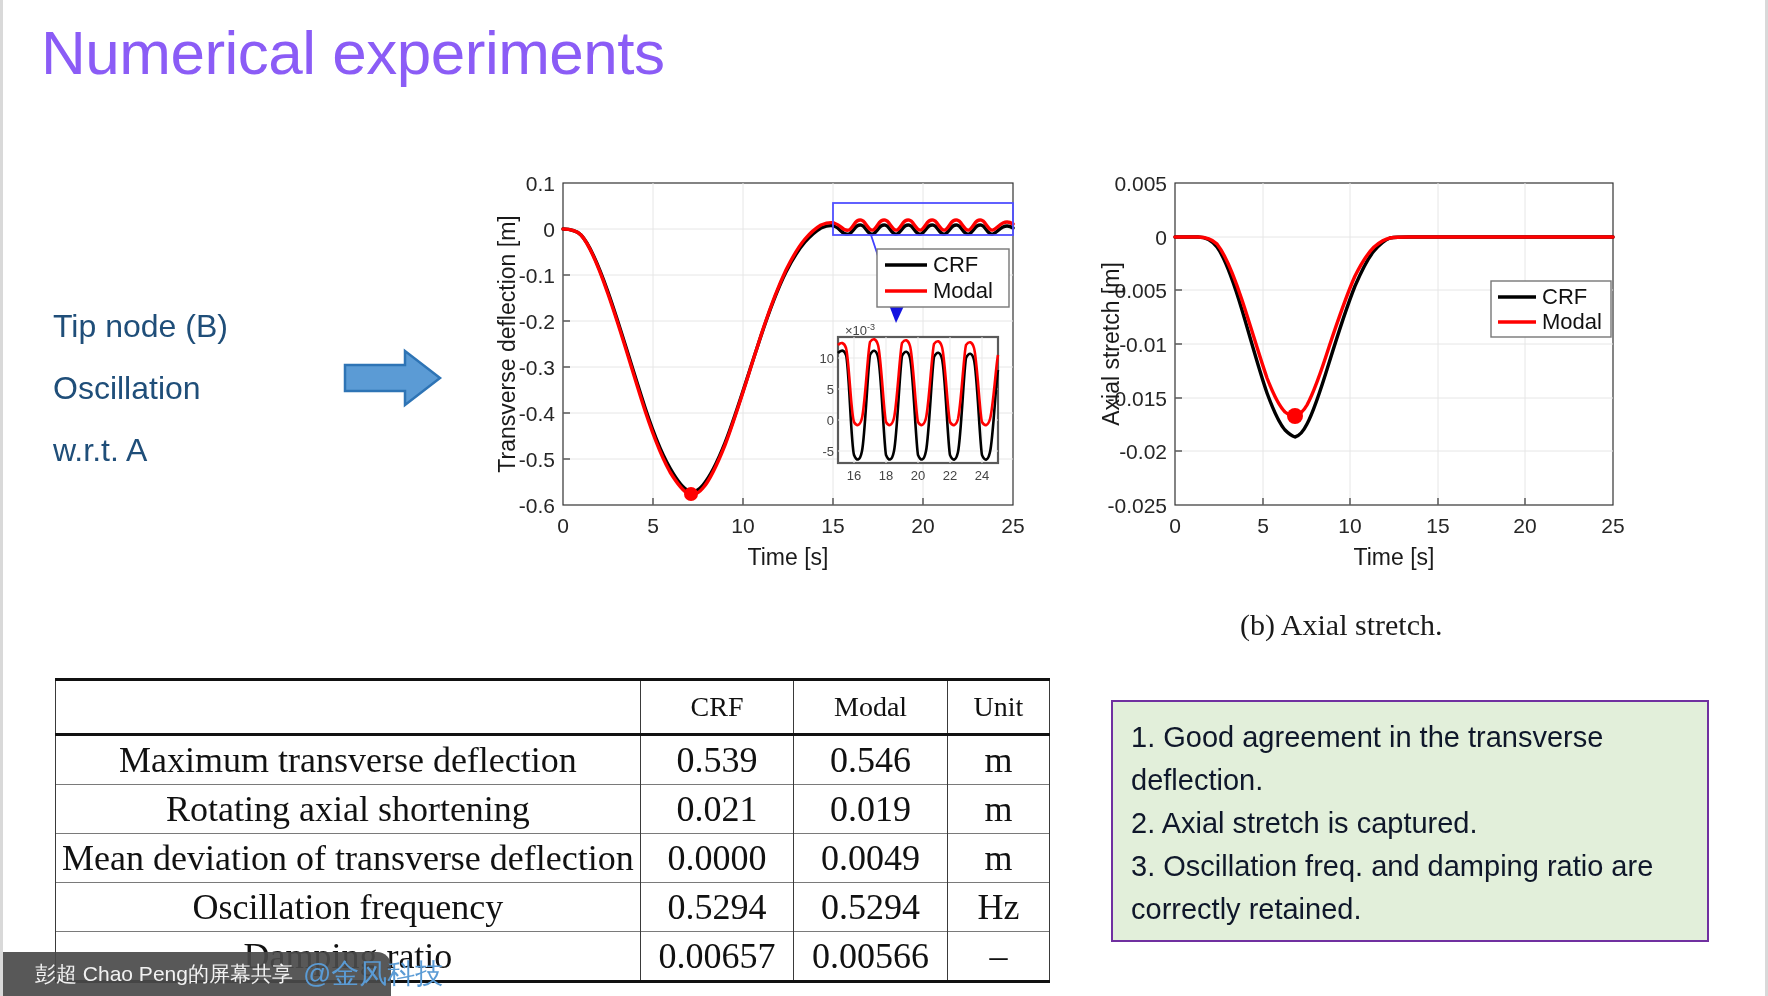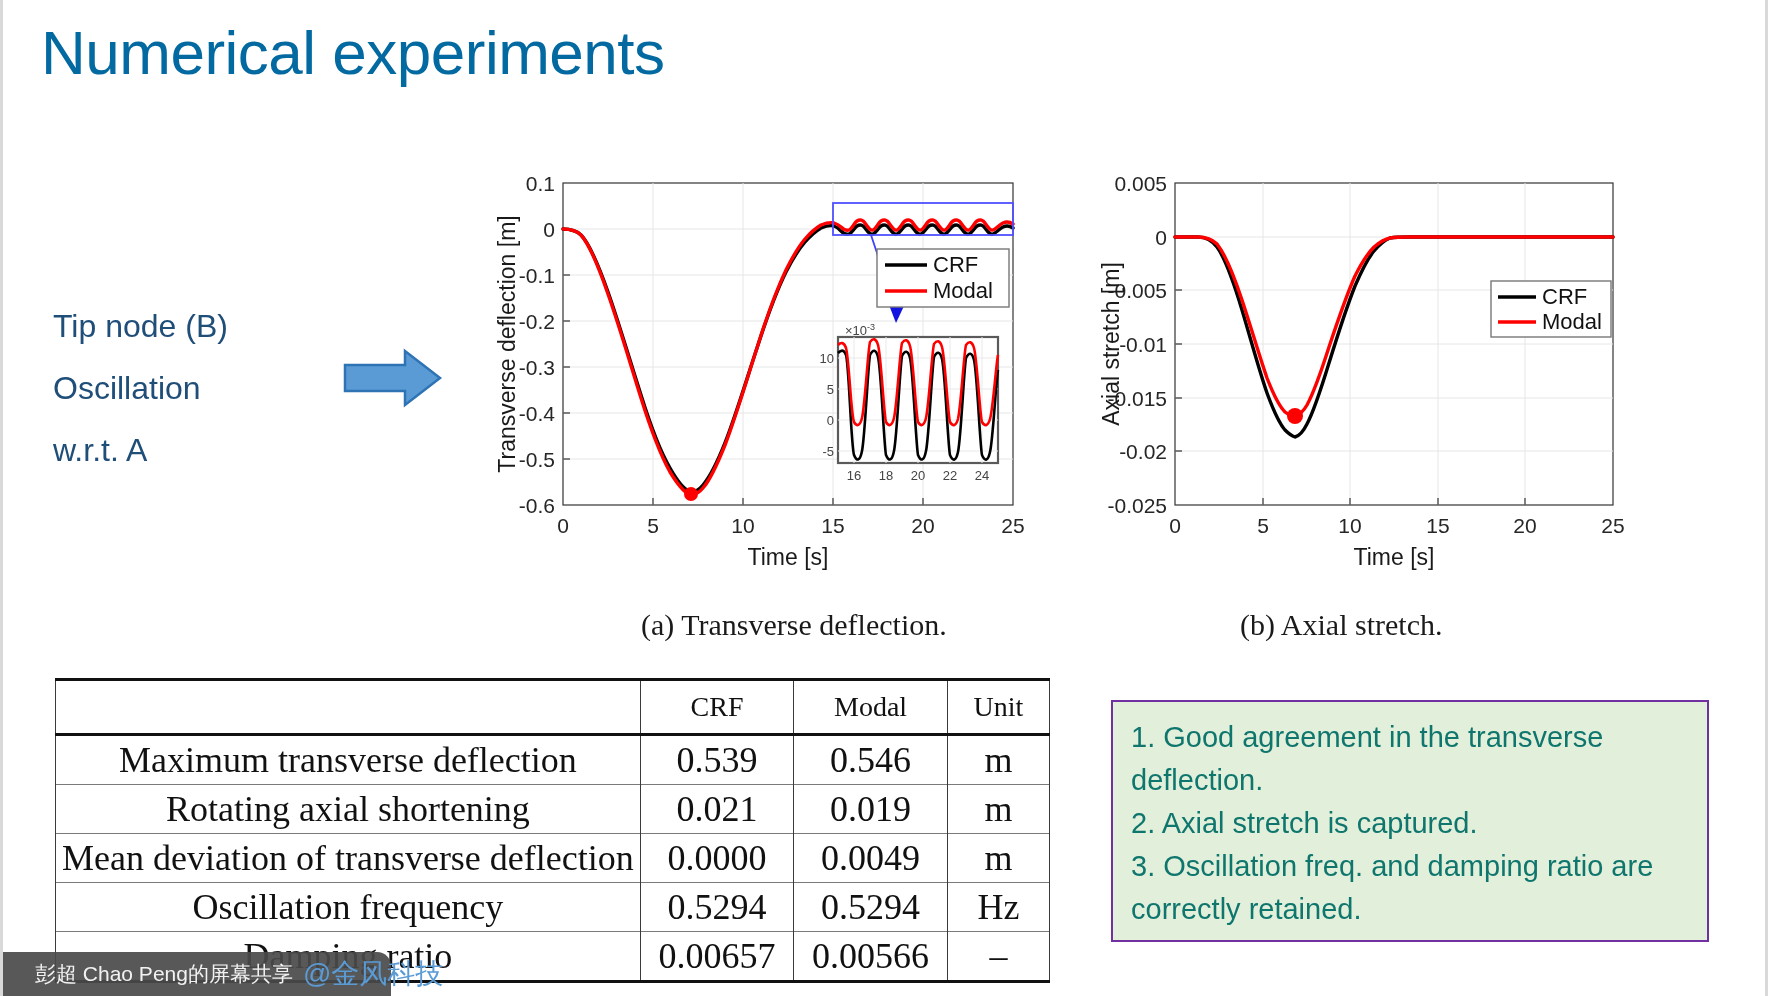--- a/index.html
+++ b/index.html
@@ -10,21 +10,21 @@
   }
   
   #slide{
     position:absolute; inset:0; background:#fff;
     border-left:3px solid #d9d9d9;
     border-right:3px solid #d9d9d9;
   }
   
   #title{
     position:absolute; left:38px; top:22px;
-    font-size:62px; line-height:1.0; color:#0369a1;
+    font-size:62px; line-height:1.0; color:#8b5cf6;
     letter-spacing:-0.5px; white-space:nowrap;
   }
   
   #subtitle{
     position:absolute; left:50px; top:170px;
     font-size:40px; color:#1F4E79; white-space:nowrap;
   }
   .leftline{
     position:absolute; left:50px;
     font-size:32px; color:#1F4E79; white-space:nowrap;
@@ -62,21 +62,21 @@
   table.tbl tbody tr{border-bottom:1px solid #7a7a7a;}
   table.tbl tbody tr:last-child{border-bottom:3px solid #111;}
   td.lbl{width:560px;}
   td.num{width:150px;}
   td.unit{width:105px;}
   
   #notes{
     position:absolute;left:1108px;top:700px;width:598px;height:242px;
     background:#E2EFDA;border:2px solid #7030A0;
     padding:14px 18px 0 18px;box-sizing:border-box;
-    font-size:29px;line-height:1.48;color:#0f766e;
+    font-size:29px;line-height:1.48;color:#0f172a;
   }
   
   #sharebar{
     position:absolute;left:0;bottom:0;height:44px;width:388px;
     background:rgba(74,74,74,0.92);
     border-top-right-radius:14px;
     display:flex;align-items:center;gap:10px;padding:0 12px;
     box-sizing:border-box;
   }
   #sharebar .txt{color:#f2f2f2;font-size:21px;white-space:nowrap;}
@@ -295,21 +295,20 @@
     <text class="tick" x="170" y="368" text-anchor="middle">5</text>
     <text class="tick" x="257" y="368" text-anchor="middle">10</text>
     <text class="tick" x="345" y="368" text-anchor="middle">15</text>
     <text class="tick" x="432" y="368" text-anchor="middle">20</text>
     <text class="tick" x="520" y="368" text-anchor="middle">25</text>
 
     <text class="axlabel" x="301" y="400" text-anchor="middle">Time [s]</text>
     <text class="axlabel" x="26" y="179" text-anchor="middle" transform="rotate(-90 26 179)">Axial stretch [m]</text>
   </svg>
 
-  <div class="caption" id="capA">(a) Transverse deflection.</div>
   <div class="caption" id="capB">(b) Axial stretch.</div>
 
   <div id="tablewrap">
     <table class="tbl">
       <thead>
         <tr class="hdr">
           <th class="lbl"></th>
           <th class="num">CRF</th>
           <th class="num">Modal</th>
           <th class="unit">Unit</th>

